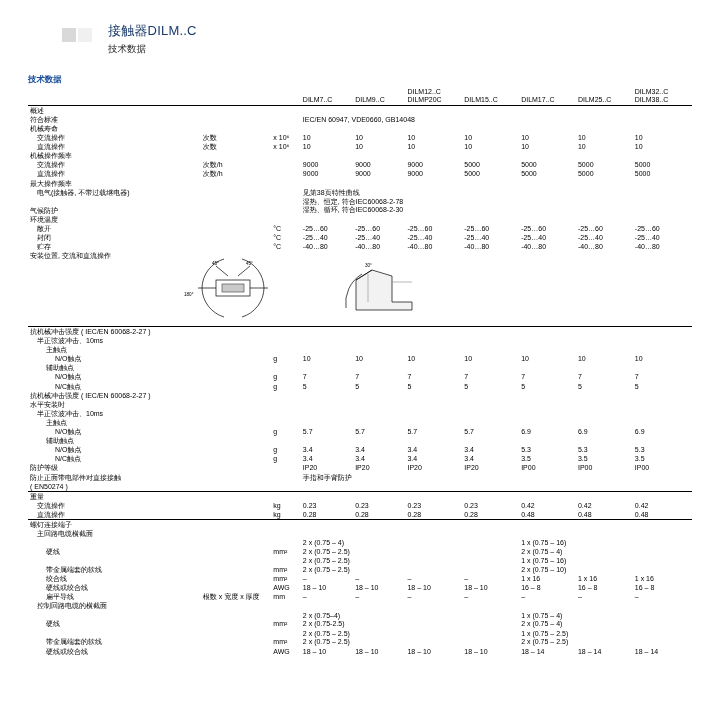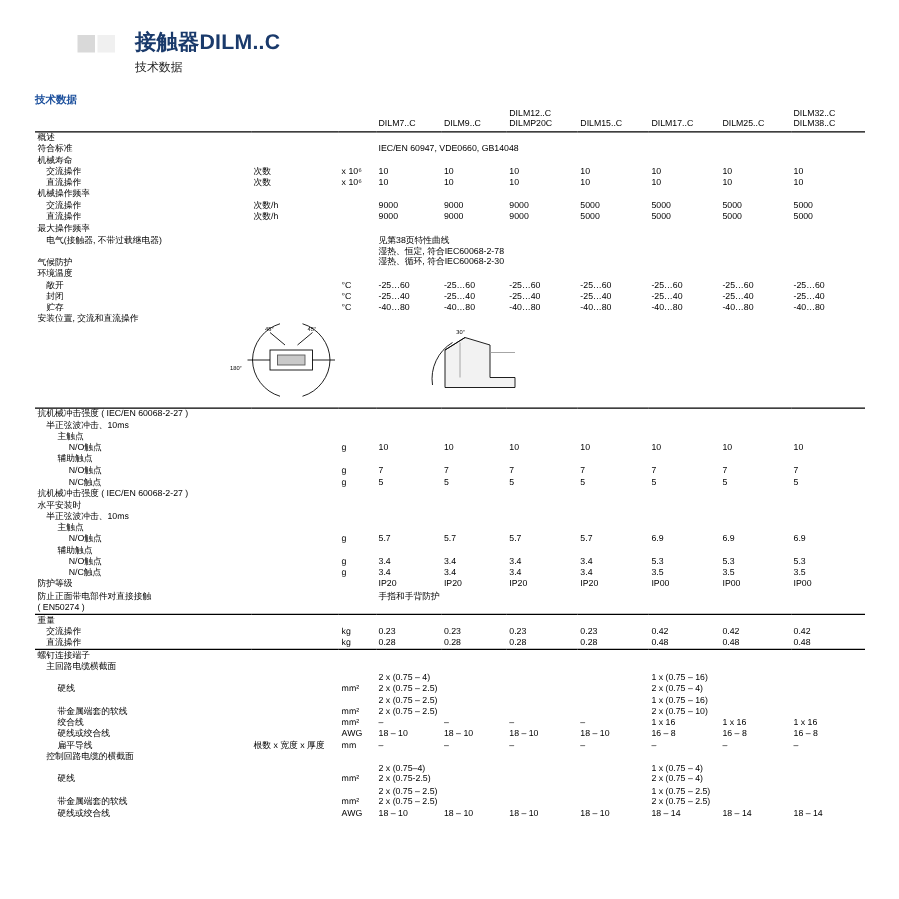--- a/index.html
+++ b/index.html
@@ -10,21 +10,21 @@
     font-family:"Liberation Sans", sans-serif;
     font-size:7.2px;
     color:#000000;
     position:relative;
     overflow:hidden;
   }
   .page { position:relative; width:719px; height:719px; padding:0; }
 
   
   .hdr { position:absolute; left:108px; top:22px; }
-  .hdr-title { font-size:17px; font-weight:bold; color:#1a3a6b; letter-spacing:.2px; }
+  .hdr-title { font-size:13px; font-weight:normal; color:#1a3a6b; letter-spacing:.2px; }
   .hdr-sub { font-size:9.5px; color:#222; margin-top:3px; }
   .hdr-logo { position:absolute; left:60px; top:24px; width:38px; height:22px; }
 
   .sect-title { position:absolute; left:28px; top:74px; font-size:8.4px; font-weight:bold; color:#1b4f9c; }
 
   
   table.main { position:absolute; left:28px; top:88px; width:664px; border-collapse:collapse; table-layout:fixed; }
   table.main td, table.main th { padding:0 2px; vertical-align:bottom; font-size:7px; line-height:9.1px; height:9.1px; font-weight:normal; text-align:left; }
   .colhead td { font-weight:bold; font-size:6.9px; vertical-align:bottom; padding-bottom:1px; }
   .rule-top td { border-top:.8px solid #000; }

